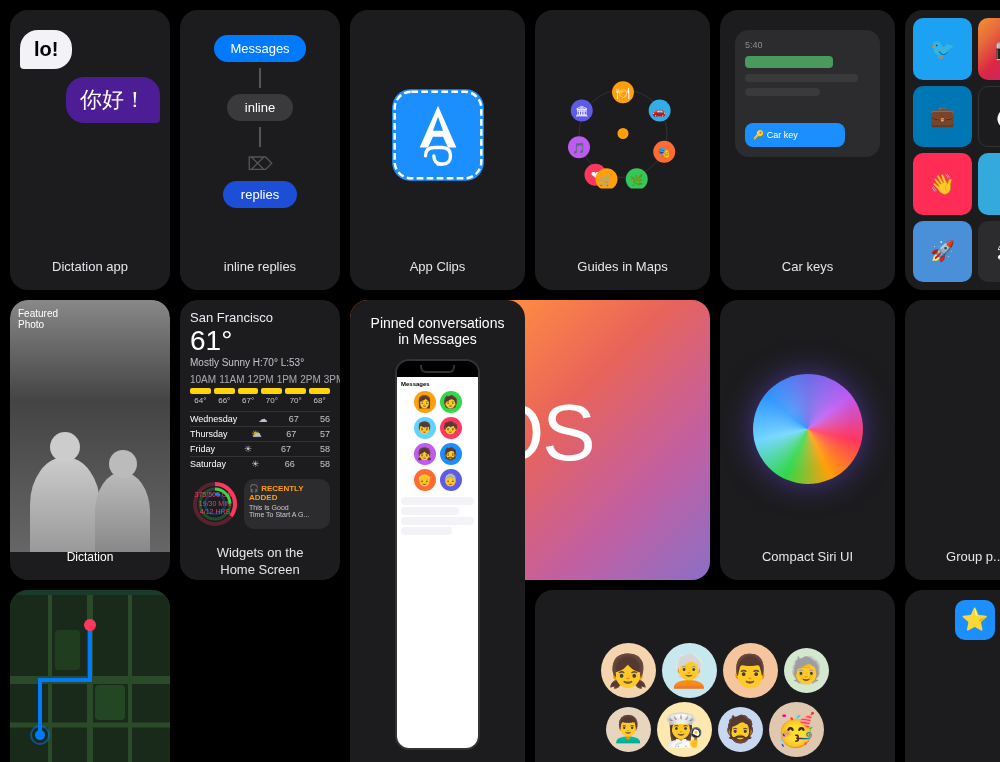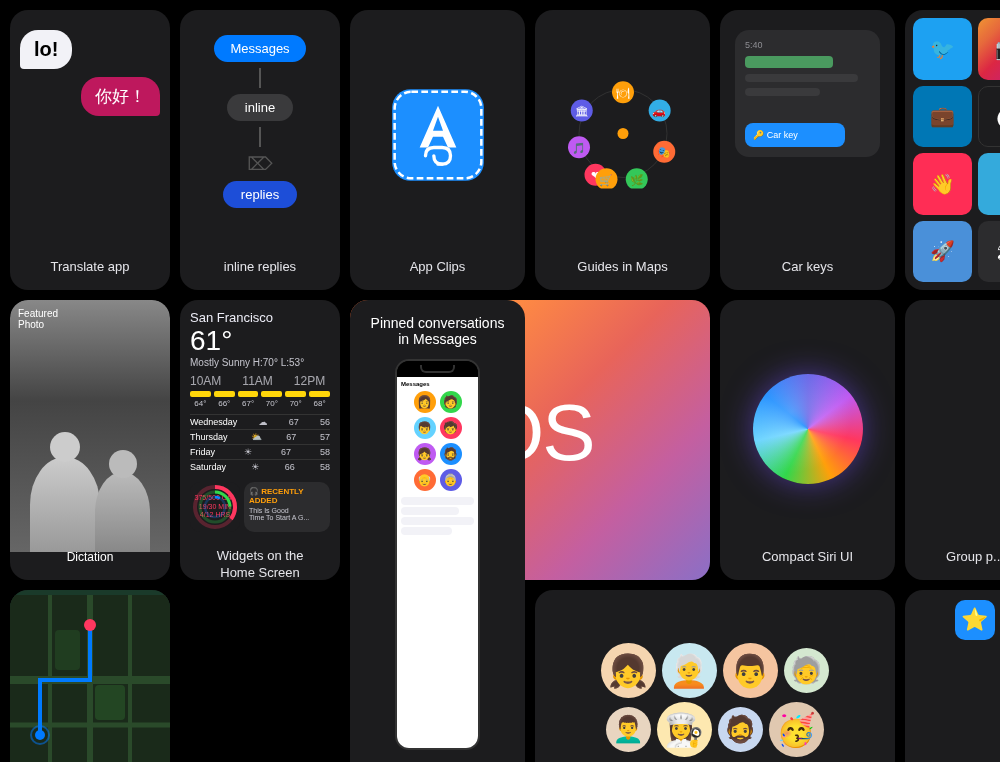--- a/index.html
+++ b/index.html
@@ -61,25 +61,25 @@
     .bubble-white {
       background: #f2f2f7;
       color: #000;
       border-radius: 18px 18px 18px 4px;
       padding: 8px 14px;
       font-size: 20px;
       font-weight: 600;
       align-self: flex-start;
     }
     .bubble-blue {
-      background: #be185d;
+      background: #4c1d95;
       color: #fff;
       border-radius: 18px 18px 4px 18px;
       padding: 8px 14px;
-      font-size: 17px;
+      font-size: 22px;
       font-weight: 500;
       align-self: flex-end;
     }
 
     
     .card-messages {
       grid-column: 2;
       grid-row: 1;
     }
     .messages-inner {
@@ -206,22 +206,22 @@
       font-size: 10px;
       color: #ebebf5cc;
       align-self: flex-start;
     }
     .weather-forecast {
       margin-top: 6px;
       width: 100%;
     }
     .weather-hours {
       display: flex;
-      gap: 21px;
-      font-size: 12px;
+      gap: 3px;
+      font-size: 10px;
       color: #ebebf5aa;
       margin-bottom: 3px;
     }
     .weather-hours span { flex: 1; text-align: center; }
     .weather-dots {
       display: flex;
       gap: 3px;
       margin-bottom: 2px;
     }
     .weather-dots span {
@@ -469,21 +469,21 @@
 </head>
 <body>
 
 <div class="grid">
 
   <div class="card card-translate">
     <div class="translate-inner">
       <div class="bubble-white">lo!</div>
       <div class="bubble-blue">你好！</div>
     </div>
-    <span class="card-label">Translate app</span>
+    <span class="card-label">Dictation app</span>
   </div>
 
   <div class="card card-messages">
     <div class="messages-inner">
       <div class="msg-bubble-top">Messages</div>
       <div class="msg-line"></div>
       <div class="msg-bubble-inline">inline</div>
       <div class="msg-line"></div>
       <div style="font-size:18px; color:#555;">⌦</div>
       <div class="msg-bubble-replies">replies</div>

